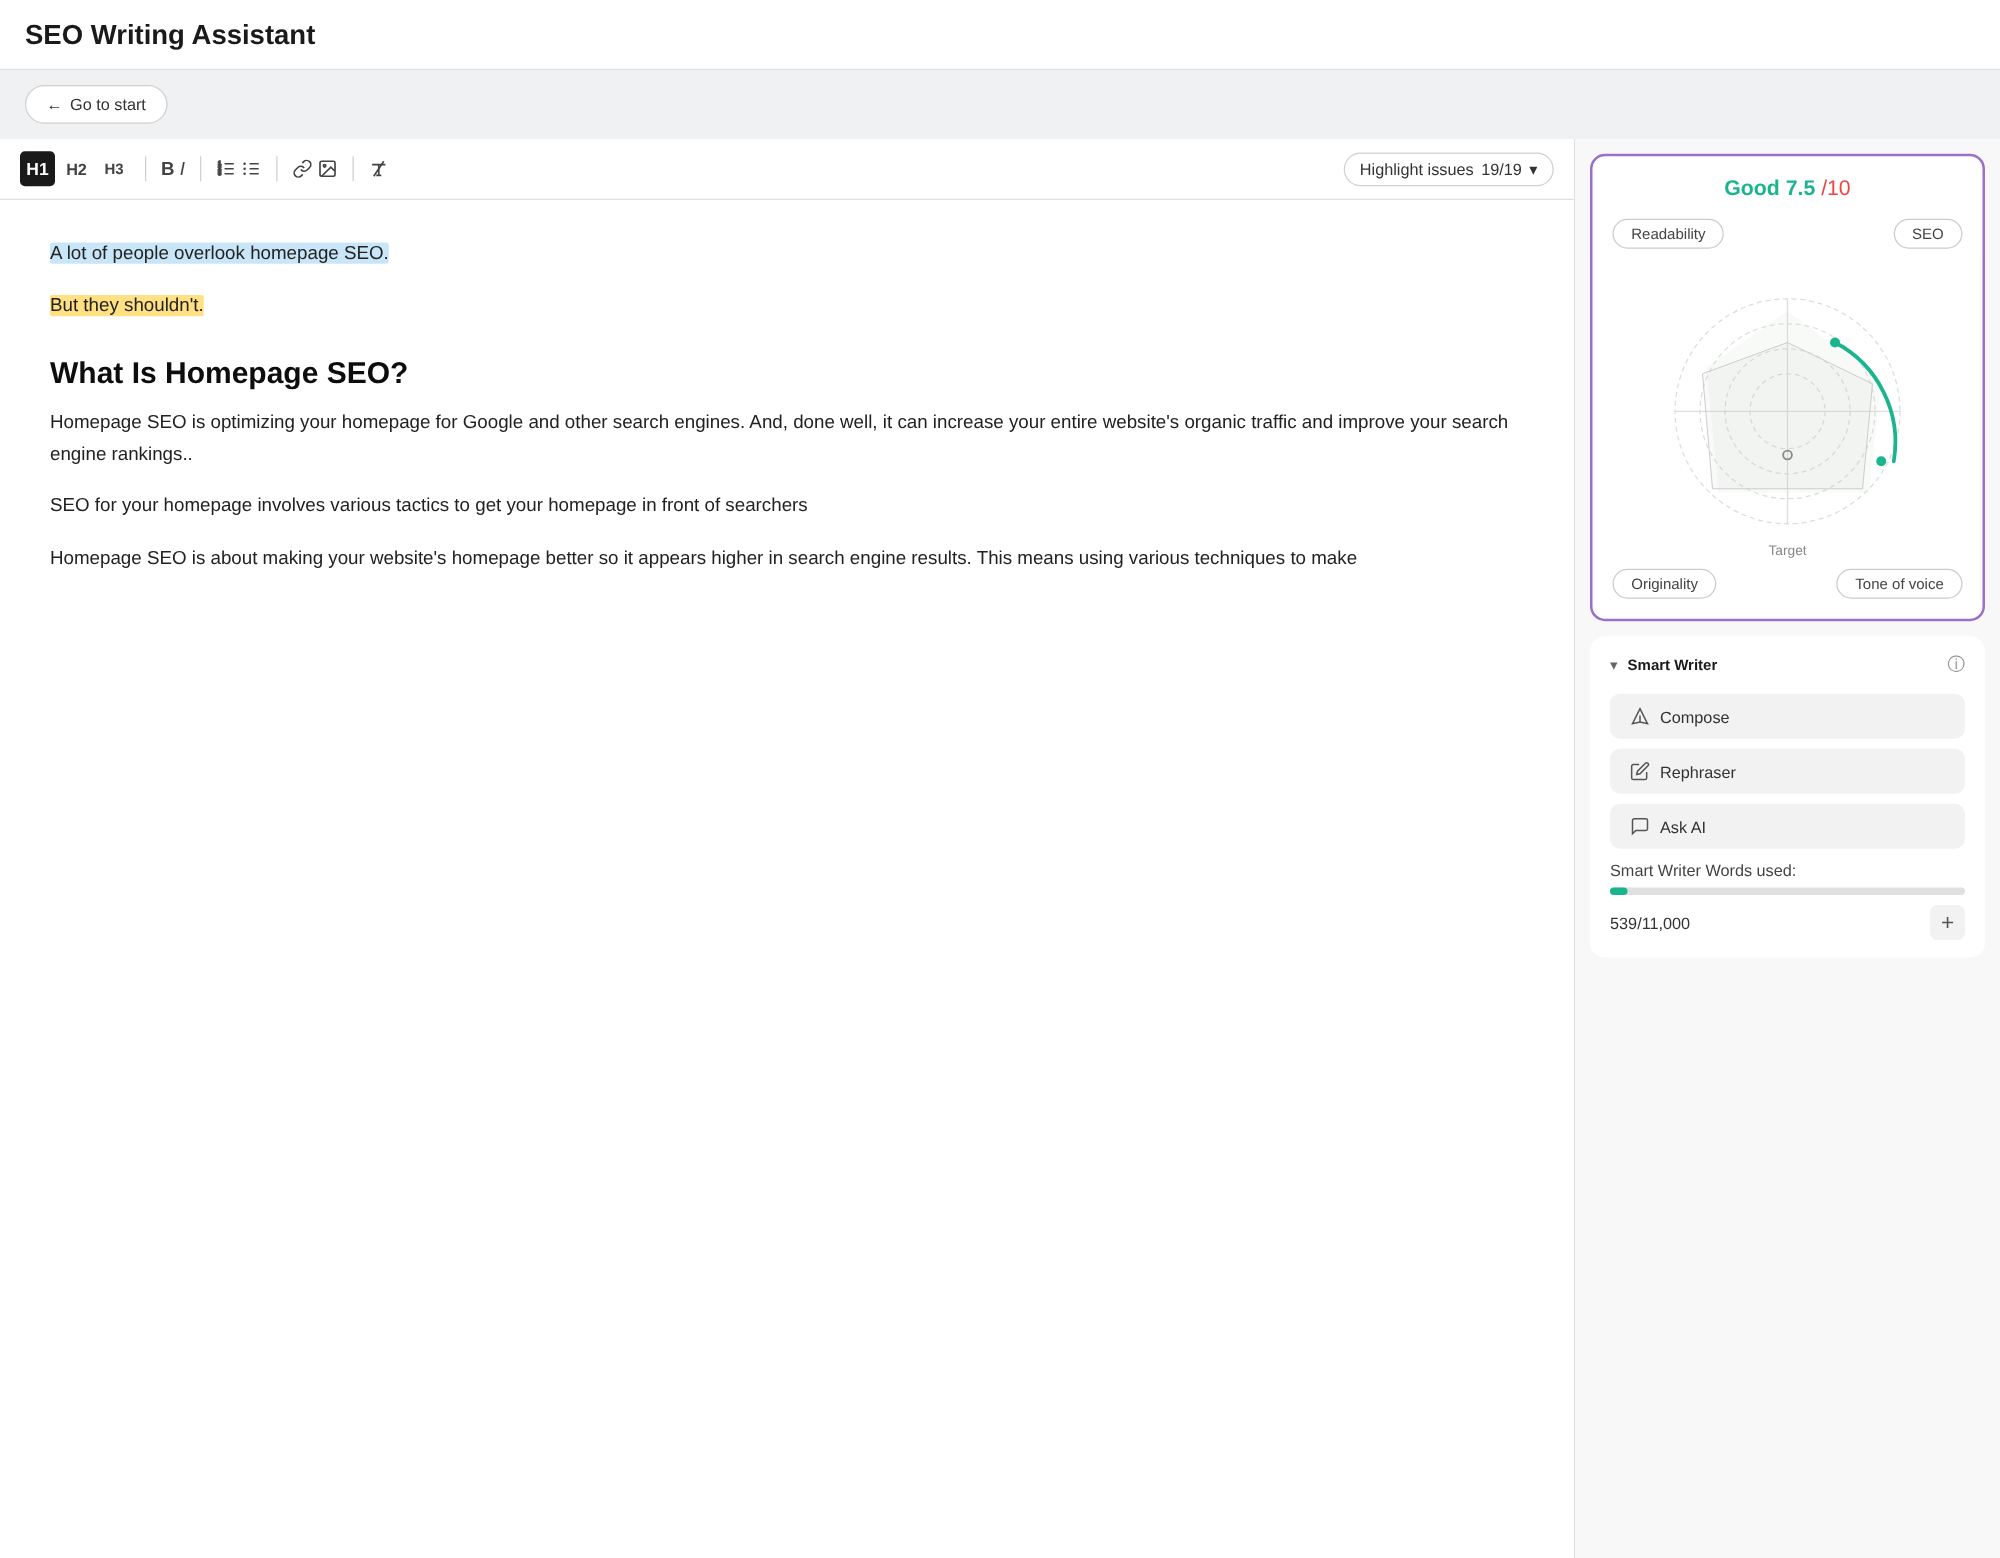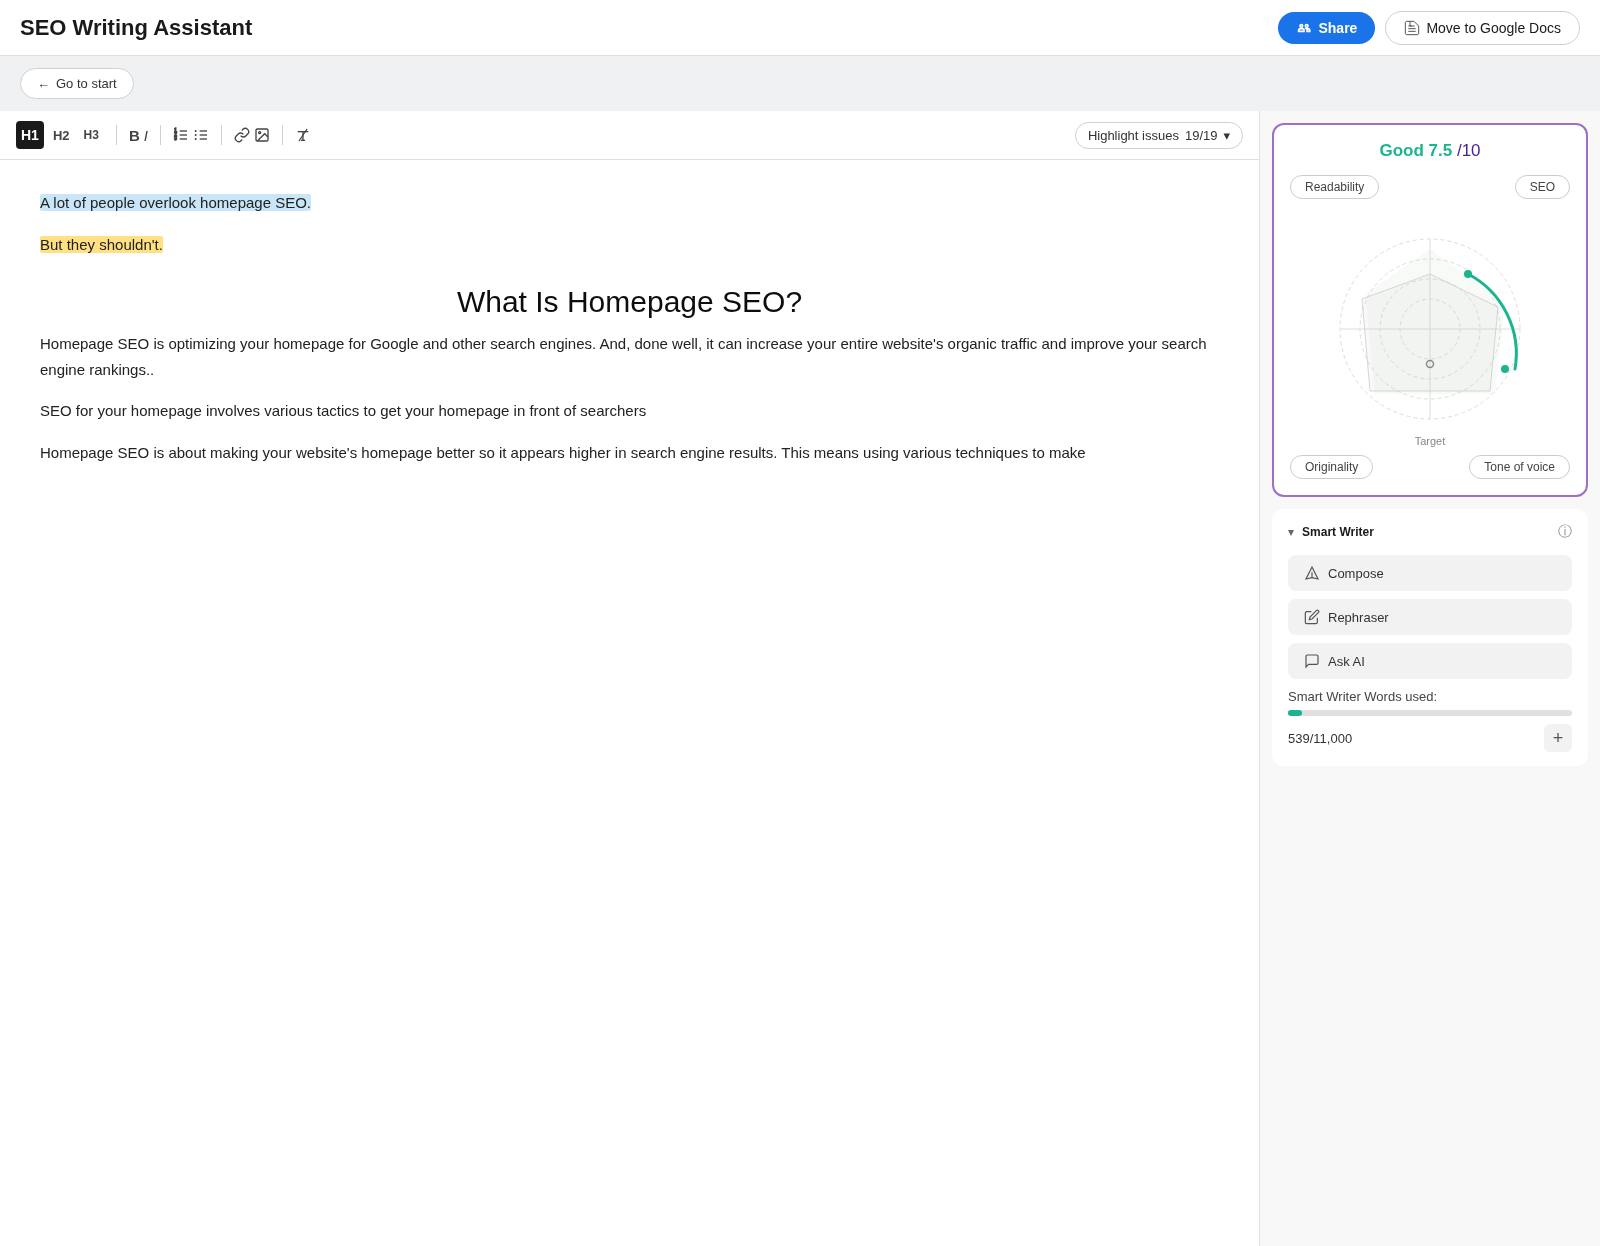--- a/index.html
+++ b/index.html
@@ -67,21 +67,21 @@
     
     .editor-content {
       flex: 1; overflow-y: auto; padding: 30px 40px;
       background: #fff;
     }
     .editor-content h1 {
       font-size: 38px; font-weight: 900; line-height: 1.2;
       margin-bottom: 24px; color: #0d0d0d;
     }
     .editor-content h2 {
-      font-size: 30px; font-weight: 400; margin: 28px 0 12px; color: #0d0d0d; text-align: center;
+      font-size: 24px; font-weight: 700; margin: 28px 0 12px; color: #0d0d0d;
     }
     .text-highlighted-blue {
       background: #c8e6f7; border-radius: 2px;
     }
     .text-highlighted-yellow {
       background: #ffe082; border-radius: 2px;
     }
     .para { margin-bottom: 16px; font-size: 15px; line-height: 1.7; color: #222; }
     .link-blue { color: #1565c0; }
 
@@ -94,21 +94,21 @@
     
     .score-card {
       margin: 12px; background: #fff; border-radius: 12px;
       border: 2.5px solid #9c6fc8; padding: 16px;
     }
     .score-title {
       text-align: center; font-size: 17px; margin-bottom: 14px;
     }
     .score-good { color: #1ab58e; font-weight: 600; }
     .score-value { font-weight: 800; color: #1ab58e; }
-    .score-total { color: #4c1d95; }
+    .score-total { color: #ef4444; }
 
     .score-labels {
       display: flex; justify-content: space-between; margin-bottom: 20px;
     }
     .score-label-pill {
       border: 1px solid #ccc; border-radius: 20px; padding: 4px 14px;
       font-size: 12px; color: #444; background: #fff;
     }
 
     
@@ -167,36 +167,20 @@
     
     .h1-tag { font-size: 14px; font-weight: 700; background: #1a1a1a; color: #fff; padding: 2px 5px; border-radius: 3px; }
     .h2-tag { font-size: 13px; font-weight: 600; color: #444; padding: 2px 5px; }
     .h3-tag { font-size: 12px; font-weight: 600; color: #444; padding: 2px 5px; }
   </style>
 </head>
 <body>
 
 <div class="header">
   <div class="header-title">SEO Writing Assistant</div>
-  <div class="header-actions">
-    <button class="btn-share">
-      <svg viewBox="0 0 24 24" fill="none" stroke="white" stroke-width="2.5">
-        <path d="M16 11c1.1 0 2-.9 2-2s-.9-2-2-2-2 .9-2 2 .9 2 2 2zm-8 0c1.1 0 2-.9 2-2s-.9-2-2-2-2 .9-2 2 .9 2 2 2zm0 2c-1.33 0-4 .67-4 2v2h8v-2c0-1.33-2.67-2-4-2zm8 0c-.16 0-.34.01-.52.04.7.53 1.12 1.26 1.12 1.96v2h4v-2c0-1.33-2.67-2-4.6-2z"></path>
-      </svg>
-      <span>Share</span>
-    </button>
-    <button class="btn-google-docs">
-      <svg width="16" height="16" viewBox="0 0 24 24" fill="none">
-        <path d="M9 2H4C2.9 2 2 2.9 2 4v16c0 1.1.9 2 2 2h16c1.1 0 2-.9 2-2V9l-7-7z" stroke="#555" stroke-width="1.5" fill="none"></path>
-        <path d="M9 2v7h7" stroke="#555" stroke-width="1.5" fill="none"></path>
-        <path d="M17 13H7M17 17H7M11 9H7" stroke="#555" stroke-width="1.5" stroke-linecap="round"></path>
-      </svg>
-      <span>Move to Google Docs</span>
-    </button>
-  </div>
 </div>
 
 <div class="nav-bar">
   <button class="btn-go-start">
     <span>←</span>
     <span>Go to start</span>
   </button>
 </div>
 
 <div class="main-layout">

